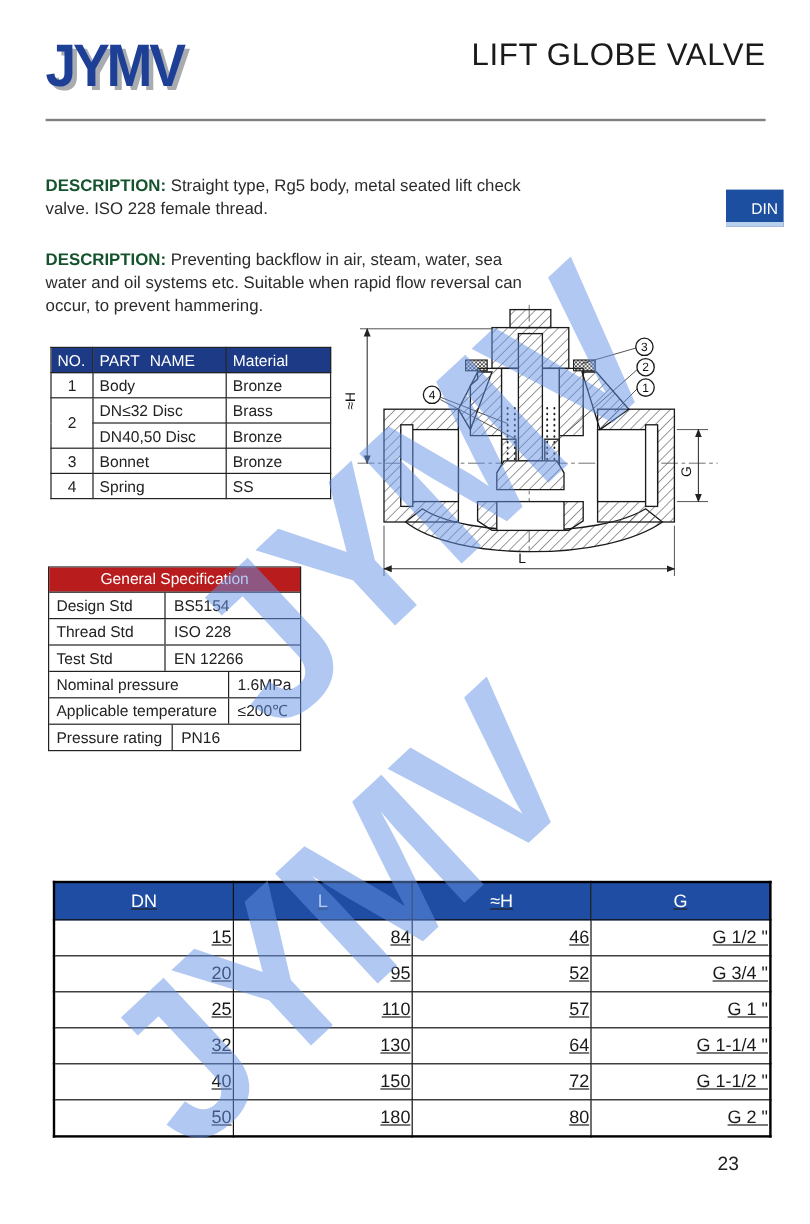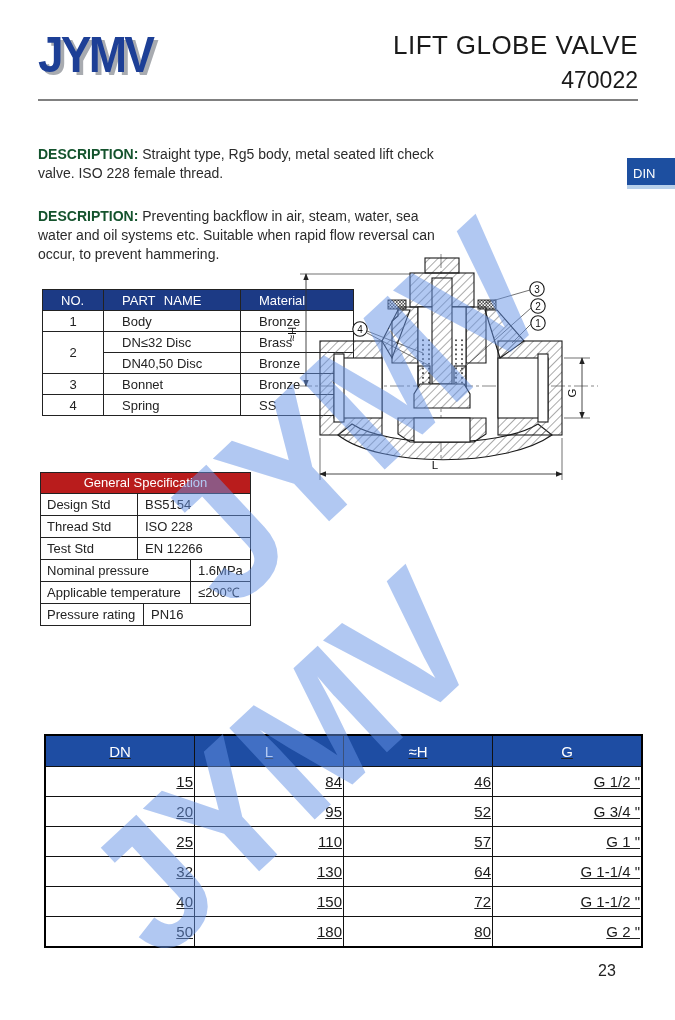--- a/index.html
+++ b/index.html
@@ -18,27 +18,27 @@
   .page-title{font-size:26px;color:#1a1a1a;letter-spacing:.5px;}
   .product-code{font-size:23px;color:#1a1a1a;margin-top:6px;}
   .header-rule{position:absolute;left:38px;top:99px;width:600px;height:2px;background:#808080;z-index:1;}
   
   .para{position:absolute;left:38px;width:398px;font-size:14px;line-height:1.36;color:#2b2b2b;z-index:1;}
   .para b{color:#14532d;margin-top:20px;}
   #desc{top:131px;}
   #appl{top:193px;}
   
   .din-tab{
-    position:absolute;left:627px;top:158px;width:48px;height:31px;z-index:1;
-    background:#1d4fa0;color:#fff;font-size:13px;line-height:31px;padding-left:6px;
+    position:absolute;left:605px;top:158px;width:48px;height:31px;z-index:1;
+    background:#1d4fa0;color:#fff;font-size:13px;line-height:31px;padding-left:21px;
     box-sizing:border-box;border-bottom:4px solid #b8d0ea;
   }
   
   .ptable{position:absolute;left:42px;top:289px;border-collapse:collapse;z-index:1;}
-  .ptable th,.ptable td{border:1.4px solid #222;font-size:13px;padding:0 18px;height:20px;white-space:nowrap;}
+  .ptable th,.ptable td{border:1.4px solid #222;font-size:13px;padding:0 5px;height:20px;white-space:nowrap;}
   .ptable th{background:#1c3a85;color:#fff;font-weight:normal;text-align:left;}
   .ptable th.sp{word-spacing:5px;}
   .ptable td.c{text-align:center;}
   .col-no{width:24px;} .col-part{width:100px;} .col-mat{width:76px;}
   
   .spec{position:absolute;left:40px;top:472px;width:211px;border:1.6px solid #222;font-size:13px;z-index:1;box-sizing:border-box;}
   .spec-title{background:#b91c1c;color:#fff;text-align:center;height:20px;line-height:20px;}
   .spec-row{display:flex;border-top:1.4px solid #222;height:21px;line-height:21px;white-space:nowrap;}
   .spec-row .lbl{padding-left:6px;border-right:1.4px solid #222;box-sizing:border-box;flex:none;}
   .spec-row .val{padding-left:7px;flex:1;}
@@ -67,21 +67,20 @@
   #wm1{left:115px;top:310px;transform:rotate(-43deg) scaleX(.95);}
   #wm2{left:45px;top:660px;transform:rotate(-43deg) scaleX(.95);}
   .pageno{position:absolute;left:598px;top:962px;font-size:16px;color:#222;z-index:1;}
 </style>
 </head>
 <body>
 
 <div class="logo">JYMV</div>
 <div class="titleblock">
   <div class="page-title">LIFT GLOBE VALVE</div>
-  <div class="product-code">470022</div>
 </div>
 <div class="header-rule"></div>
 
 <p class="para" id="desc"><b>DESCRIPTION:</b><span> Straight type, Rg5 body, metal seated lift check valve. ISO 228 female thread.</span></p>
 <p class="para" id="appl"><b>DESCRIPTION:</b><span> Preventing backflow in air, steam, water, sea water and oil systems etc. Suitable when rapid flow reversal can occur, to prevent hammering.</span></p>
 
 <div class="din-tab">DIN</div>
 
 <table class="ptable">
   <tbody>

